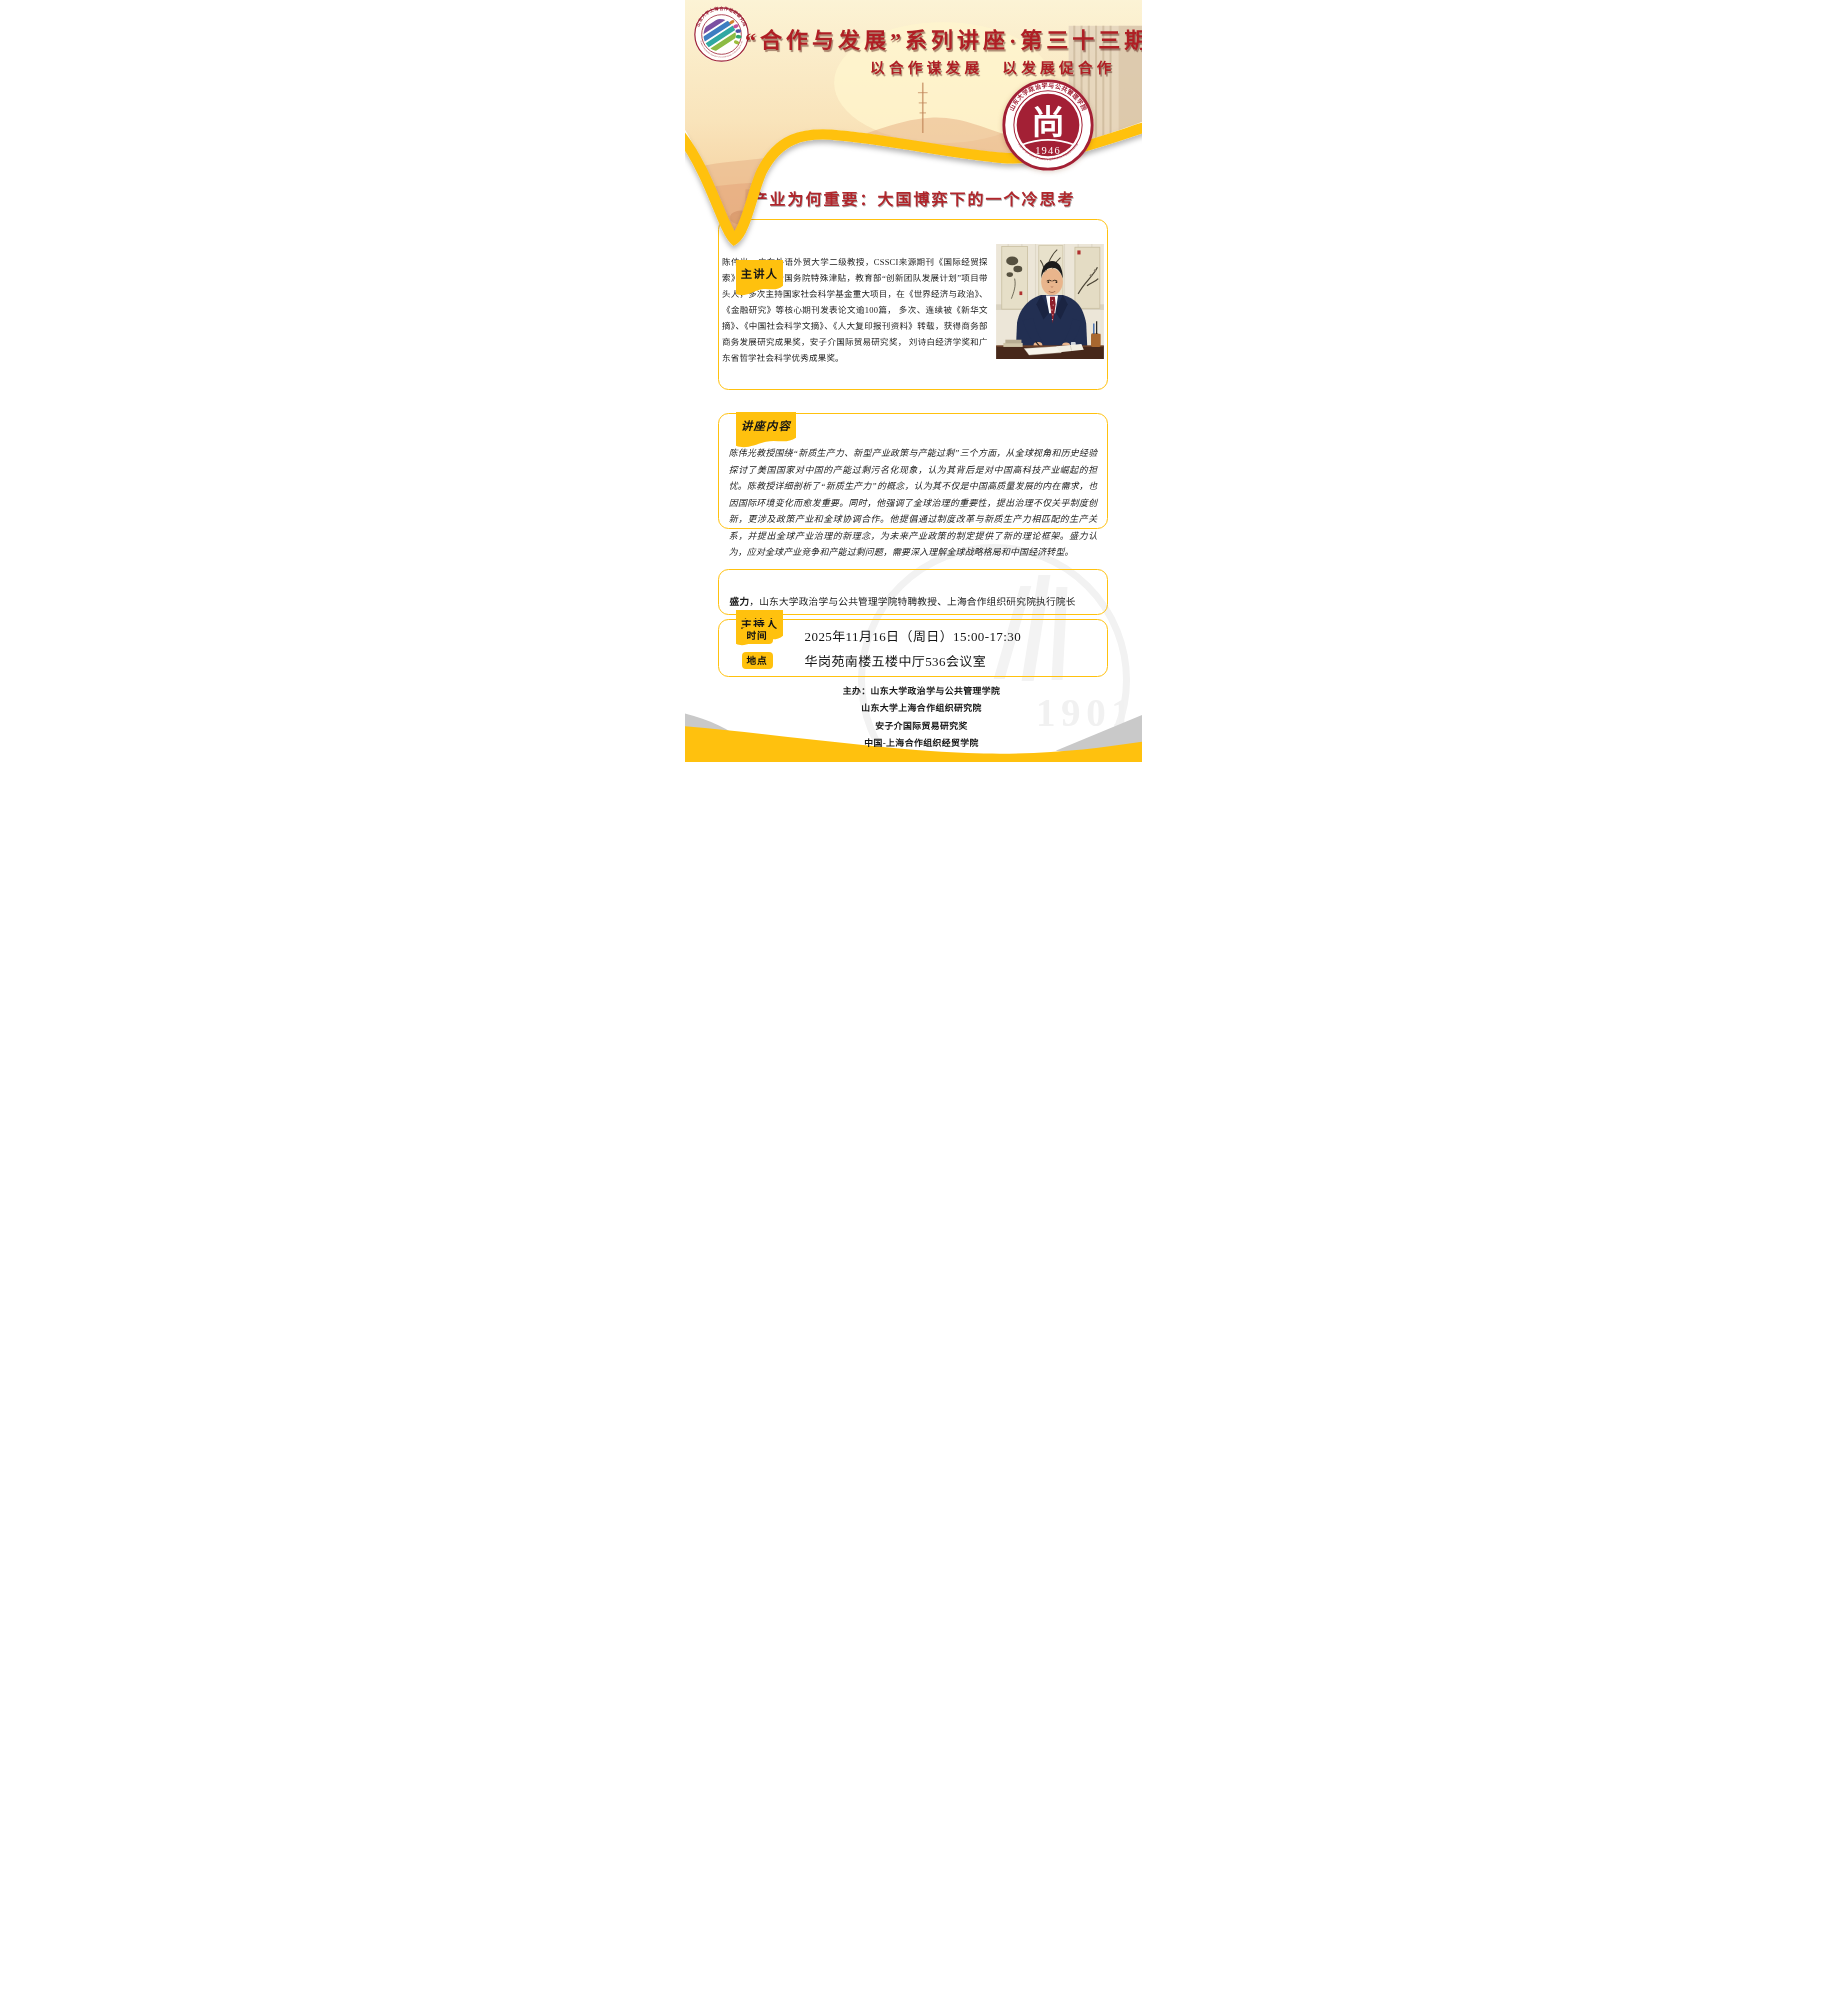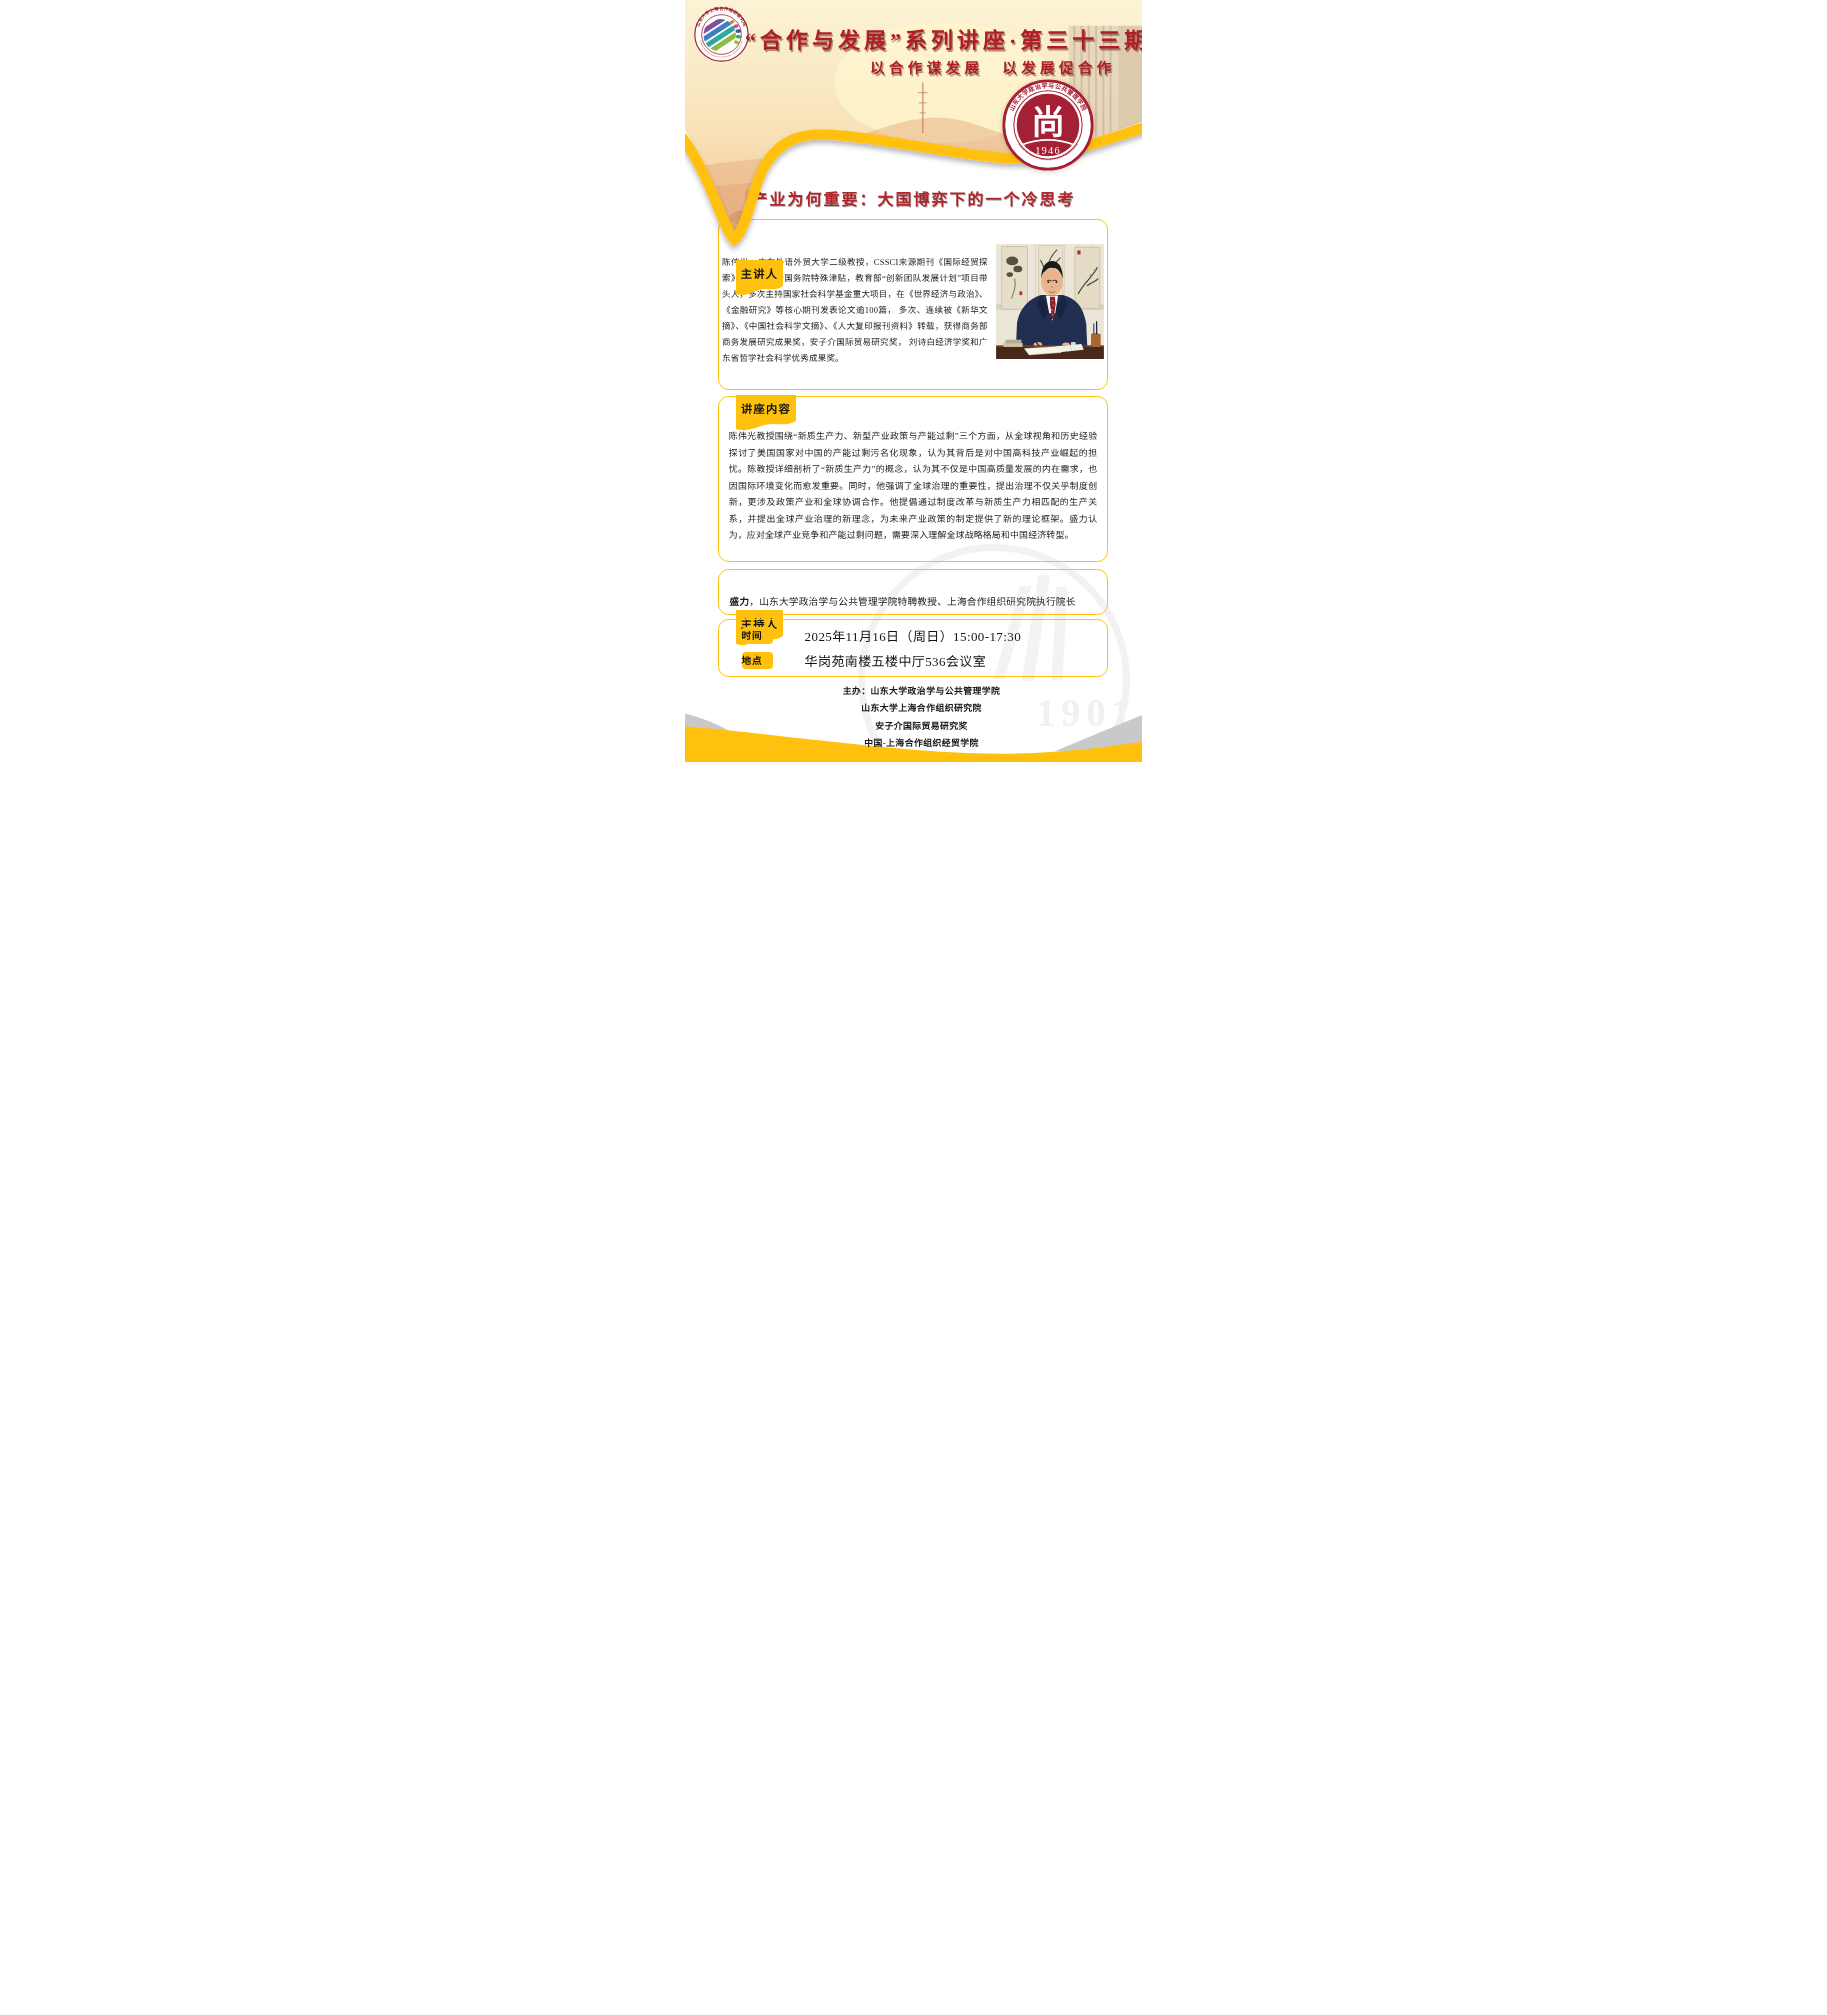--- a/index.html
+++ b/index.html
@@ -29,21 +29,21 @@
 
   
   .main-title{position:absolute;top:186px;left:0;width:100%;text-align:center;z-index:2;
               font-size:16px;font-weight:900;color:#B0262C;letter-spacing:2px;
               text-shadow:0.8px 1.2px 0.4px rgba(50,50,50,.38);}
 
   
   .card{position:absolute;left:33px;width:390px;border:1.6px solid #FFC10E;border-radius:10.5px;
         box-sizing:border-box;z-index:2;background:transparent;}
   .card-speaker{top:219px;height:171px;}
-  .card-content{top:396px;height:166px;}
+  .card-content{top:413px;height:116px;font-style:italic;}
   .card-host{top:569px;height:46px;}
   .card-schedule{top:619px;height:58px;}
 
   .tab{position:absolute;top:-1.6px;left:17px;height:37px;z-index:3;}
   .tab svg{position:absolute;left:0;top:0;width:100%;height:100%;}
   .tab-label{position:relative;display:block;text-align:center;font-size:11.3px;font-weight:900;color:#151515;
              padding-top:4.8px;letter-spacing:1.2px;}
   .tab3{width:47px;margin-top:42px;}
   .tab4{width:60px;}
 
@@ -51,21 +51,21 @@
   .photo{float:right;width:108px;height:115px;margin:-10.5px 0 4px 8px;}
 
   .content-text{margin:31px 9.7px 0 9.7px;font-size:8.9px;line-height:16.5px;text-align:justify;letter-spacing:0.2px;}
 
   .host-line{position:absolute;left:10.5px;bottom:5.6px;font-size:9.7px;white-space:nowrap;letter-spacing:0.2px;}
   .host-name{font-weight:900;}
 
   .srow{position:absolute;left:22.6px;display:flex;align-items:center;}
   .srow1{top:6.4px;}
   .srow2{top:31px;}
-  .slabel{width:31px;height:17px;background:#FFC10E;border-radius:4px;text-align:left;line-height:17px;
+  .slabel{width:31px;height:17px;background:#FFC10E;border-radius:4px;text-align:center;line-height:17px;
           font-size:9.7px;font-weight:900;color:#111;letter-spacing:0.8px;}
   .stext{margin-left:32px;font-size:13px;font-weight:400;color:#141414;letter-spacing:0.4px;}
 
   .organizers{position:absolute;top:683px;left:32px;width:409px;z-index:2;text-align:center;
               font-size:8.9px;font-weight:700;line-height:17.3px;color:#161616;letter-spacing:0.4px;}
 </style>
 </head>
 <body>
 
 <div class="page">

